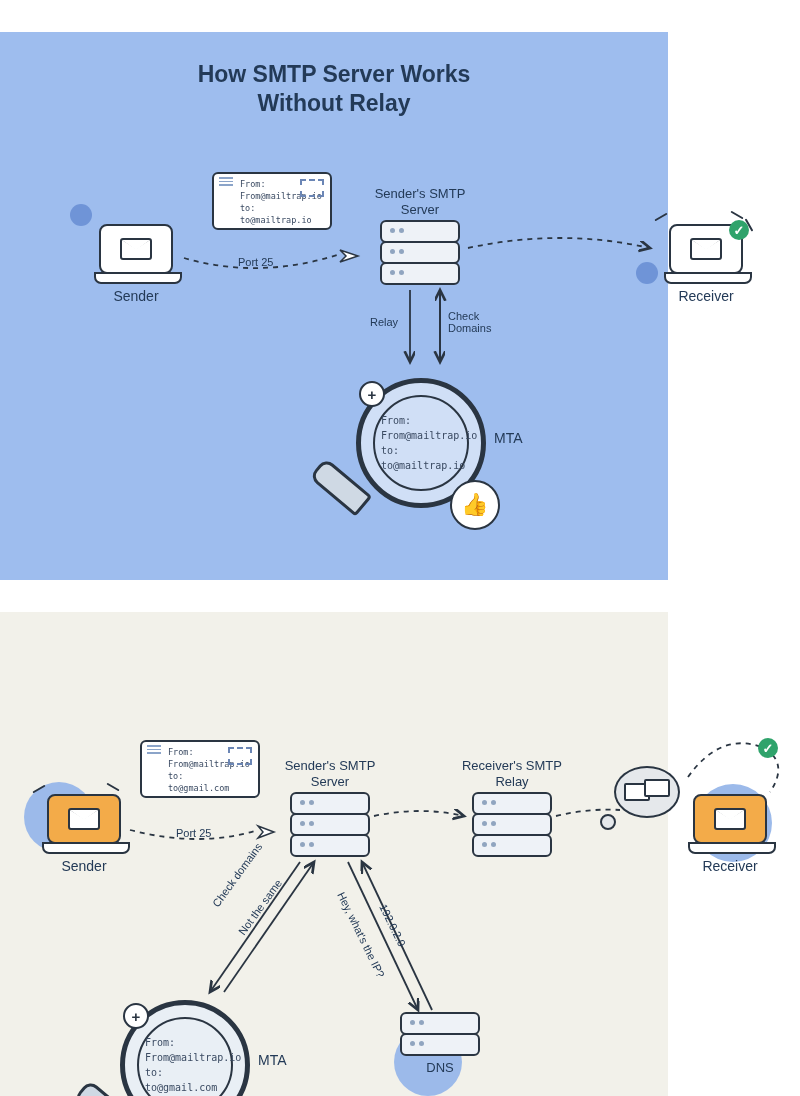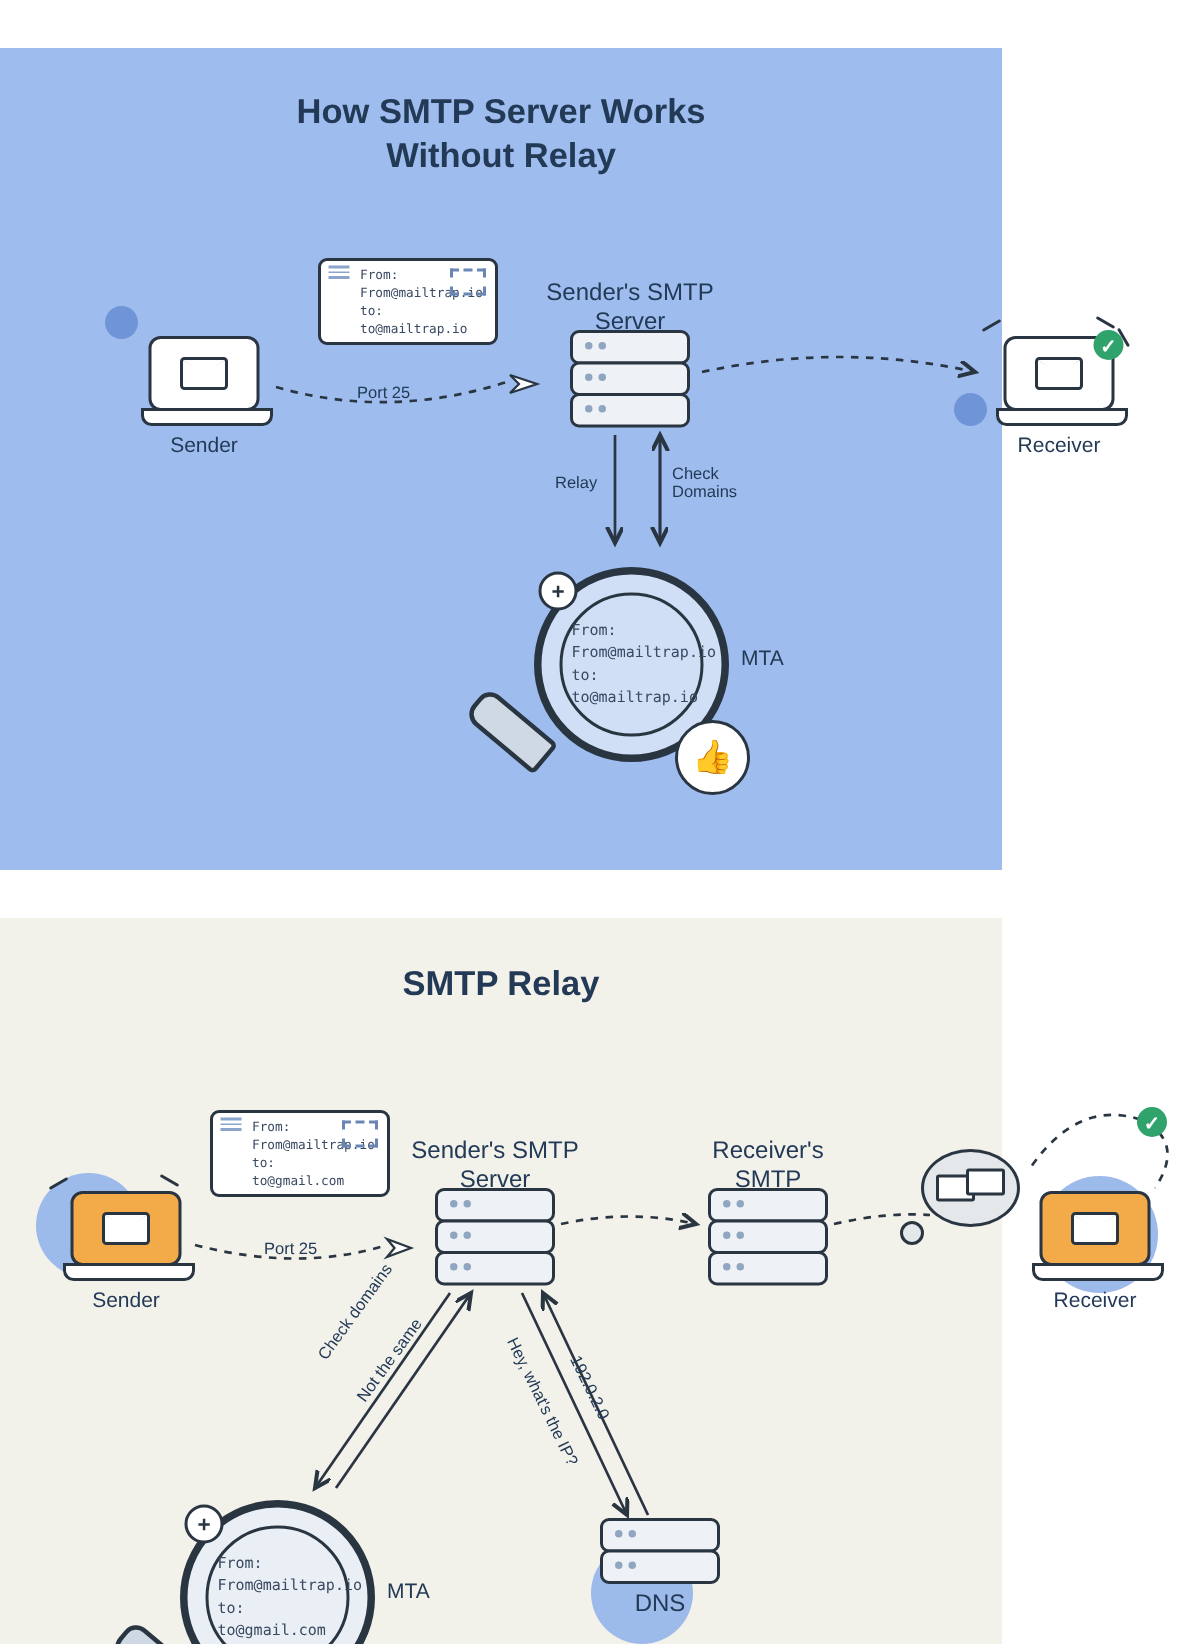--- a/index.html
+++ b/index.html
@@ -23,21 +23,21 @@
   .spark{position:absolute;width:14px;height:2px;background:#2a3542;border-radius:2px;}
   .check{position:absolute;width:20px;height:20px;border-radius:50%;background:#2fa36b;display:flex;align-items:center;justify-content:center;color:#fff;font-size:13px;font-weight:bold;}
   
   .srv{position:absolute;width:80px;}
   .srv-u{height:19px;background:#eef2f7;border:2.5px solid #2a3542;border-radius:6px;margin-bottom:-2px;position:relative;}
   .srv-u::before{content:"";position:absolute;left:8px;top:6px;width:5px;height:5px;border-radius:50%;background:#90a5c0;}
   .srv-u::after{content:"";position:absolute;left:17px;top:6px;width:5px;height:5px;border-radius:50%;background:#90a5c0;}
   .srv .hl{position:absolute;width:72px;height:72px;border-radius:50%;z-index:-1;}
   .hl-or{background:#f3ab49;}
   .hl-bl{background:#96b9ea;}
-  .srv-t{position:absolute;width:120px;left:-20px;text-align:center;font-size:16px;color:#233a57;line-height:1.2;}
+  .srv-t{position:absolute;width:120px;left:-20px;text-align:center;font-size:13px;color:#233a57;line-height:1.2;}
   
   .mag{position:absolute;}
   .mag-ring{width:120px;height:120px;border:5px solid #2a3542;border-radius:50%;background:rgba(230,238,250,.7);position:relative;}
   .mag-inner{position:absolute;top:12px;left:12px;right:12px;bottom:12px;border:2px solid #2a3542;border-radius:50%;}
   .mag-handle{position:absolute;width:55px;height:20px;background:#cfd9e4;border:3px solid #2a3542;border-radius:10px 4px 4px 10px;transform:rotate(40deg);top:96px;left:-46px;}
   .mag-plus{position:absolute;width:22px;height:22px;border:2.5px solid #2a3542;border-radius:50%;background:#fff;display:flex;align-items:center;justify-content:center;font-size:15px;font-weight:bold;color:#2a3542;top:-2px;left:-2px;}
   .mag-txt{position:absolute;top:30px;left:20px;font-family:monospace;font-size:10px;color:#3a4a62;line-height:1.5;}
   .mag-lbl{position:absolute;font-size:14px;color:#233a57;}
   
   .card{position:absolute;width:120px;height:58px;background:#fff;border:2.5px solid #2a3542;border-radius:6px;padding:5px 8px;box-sizing:border-box;font-family:monospace;font-size:8.5px;color:#3a4a62;line-height:1.4;}
@@ -150,21 +150,20 @@
           <div class="env-flap"></div>
         </div>
       <div class="check" style="top:-6px;right:-8px;">✓</div>
     </div>
     <div class="lap-base"></div>
     <div class="lbl">Receiver</div>
   </div>
 </div>
 
 <div class="panel panel-bot">
-  <div class="title title-bot">SMTP Relay</div>
 
   <div class="circ" style="width:70px;height:70px;background:#9cbaea;top:170px;left:24px;"></div>
   <div class="circ" style="width:78px;height:78px;background:#9cbaea;top:172px;left:694px;"></div>
   <div class="circ" style="width:68px;height:68px;background:#9cbaea;top:416px;left:394px;"></div>
 
   <svg class="flow" width="800" height="548">
     <defs>
       <marker id="ah2" markerWidth="8" markerHeight="8" refX="6" refY="3" orient="auto">
           <path d="M0,0 L6,3 L0,6" fill="none" stroke="#2a3542" stroke-width="1.5"></path>
         </marker>

